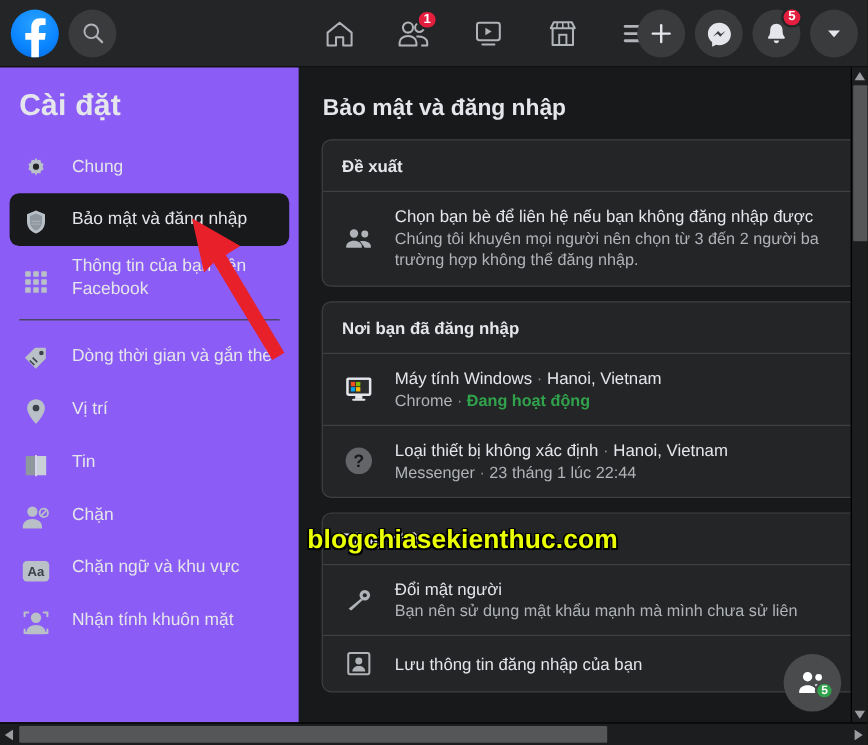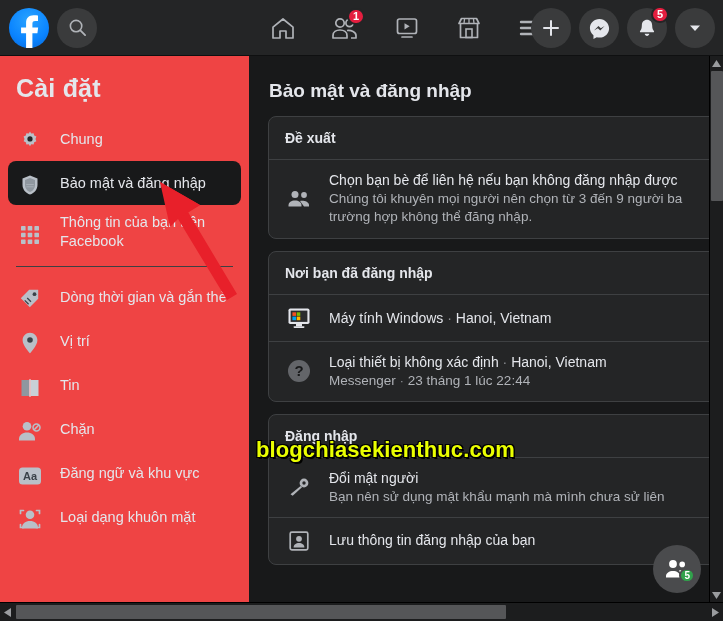--- a/index.html
+++ b/index.html
@@ -49,21 +49,21 @@
     border-radius: 10px; min-width: 17px; height: 17px;
     display: flex; align-items: center; justify-content: center;
     padding: 0 4px; border: 2px solid #242526;
   }
   .badge-friends { top: 4px; right: 11px; }
   .badge-bell { top: -2px; right: -2px; }
 
   
   .sidebar {
     position: absolute; top: 56px; left: 0; width: 249px; height: 546px;
-    background: #ef4444; padding: 0; overflow: hidden;
+    background: #8b5cf6; padding: 0; overflow: hidden;
   }
   .side-title {
     font-size: 25px; font-weight: bold; color: #e4e6eb;
     padding: 18px 0 14px 16px; letter-spacing: .2px;
   }
   .side-item {
     display: flex; align-items: center; gap: 16px;
     margin: 0 8px; padding: 8px 8px; border-radius: 8px;
     min-height: 40px;
   }
@@ -346,57 +346,57 @@
       <span class="side-label">Chặn</span>
     </div>
 
     <div class="side-item">
       <span class="side-ico">
         <svg width="26" height="22" viewBox="0 0 26 22">
           <rect x="2" y="2.5" width="22" height="17" rx="3.5" fill="#b9c0c8"></rect>
           <text x="13" y="15.2" font-family="'Liberation Sans',sans-serif" font-size="11" font-weight="bold" fill="#3a4249" text-anchor="middle">Aa</text>
         </svg>
       </span>
-      <span class="side-label">Đăng ngữ và khu vực</span>
+      <span class="side-label">Chặn ngữ và khu vực</span>
     </div>
 
     <div class="side-item">
       <span class="side-ico">
         <svg width="24" height="24" viewBox="0 0 24 24">
           <circle cx="12" cy="7.8" r="4.3" fill="#b9c0c8"></circle>
           <path d="M4 21.5v-1.3c0-3.8 3.6-6.3 8-6.3s8 2.5 8 6.3v1.3z" fill="#b9c0c8"></path>
           <g fill="none" stroke="#b9c0c8" stroke-width="1.7" stroke-linecap="round">
             <path d="M2.5 6.5V3.5h3"></path>
               <path d="M21.5 6.5V3.5h-3"></path>
             <path d="M2.5 17.5v3h3"></path>
               <path d="M21.5 17.5v3h-3"></path>
           </g>
         </svg>
       </span>
-      <span class="side-label">Loại dạng khuôn mặt</span>
+      <span class="side-label">Nhận tính khuôn mặt</span>
     </div>
   </div>
 
   <div class="main">
     <div class="main-title">Bảo mật và đăng nhập</div>
 
     <div class="card">
       <div class="card-head">Đề xuất</div>
       <div class="row">
         <span class="row-ico">
           <svg width="24" height="20" viewBox="0 0 24 20">
             <circle cx="8" cy="5.6" r="3.5" fill="#b0b3b8"></circle>
             <path d="M1.5 17.5v-1c0-3 2.9-4.9 6.5-4.9s6.5 1.9 6.5 4.9v1z" fill="#b0b3b8"></path>
             <circle cx="17" cy="6" r="2.9" fill="#b0b3b8"></circle>
             <path d="M13 12c3.4-.8 9 .6 9 4v1.5h-5" fill="#b0b3b8"></path>
           </svg>
         </span>
         <div class="row-body">
           <div class="row-t1">Chọn bạn bè để liên hệ nếu bạn không đăng nhập được</div>
-          <div class="row-sub" style="white-space:pre-line;">Chúng tôi khuyên mọi người nên chọn từ 3 đến 9 người ba
+          <div class="row-sub" style="white-space:pre-line;">Chúng tôi khuyên mọi người nên chọn từ 3 đến 2 người ba
 trường hợp không thể đăng nhập.</div>
         </div>
       </div>
     </div>
 
     <div class="card">
       <div class="card-head">Nơi bạn đã đăng nhập</div>
 
       <div class="row">
         <span class="row-ico">
@@ -408,20 +408,23 @@
             <rect x="6.4" y="10.6" width="3.6" height="3.6" fill="#00a4ef"></rect>
             <rect x="10.7" y="10.6" width="3.6" height="3.6" fill="#ffb900"></rect>
             <rect x="10" y="18" width="6" height="2.4" fill="#e4e6eb"></rect>
             <rect x="7.5" y="20.2" width="11" height="1.7" rx=".8" fill="#e4e6eb"></rect>
           </svg>
         </span>
         <div class="row-body">
           <div class="row-t1">
             <span>Máy tính Windows</span><span class="dot-sep"> · </span><span>Hanoi, Vietnam</span>
           </div>
+          <div class="row-t2">
+            <span>Chrome</span><span class="dot-sep"> · </span><span class="green">Đang hoạt động</span>
+          </div>
         </div>
       </div>
 
       <div class="row">
         <span class="row-ico">
           <svg width="26" height="26" viewBox="0 0 26 26">
             <circle cx="13" cy="13" r="11" fill="#636569"></circle>
             <text x="13" y="18.4" font-family="'Liberation Sans',sans-serif" font-size="15" font-weight="bold" fill="#18191a" text-anchor="middle">?</text>
           </svg>
         </span>

